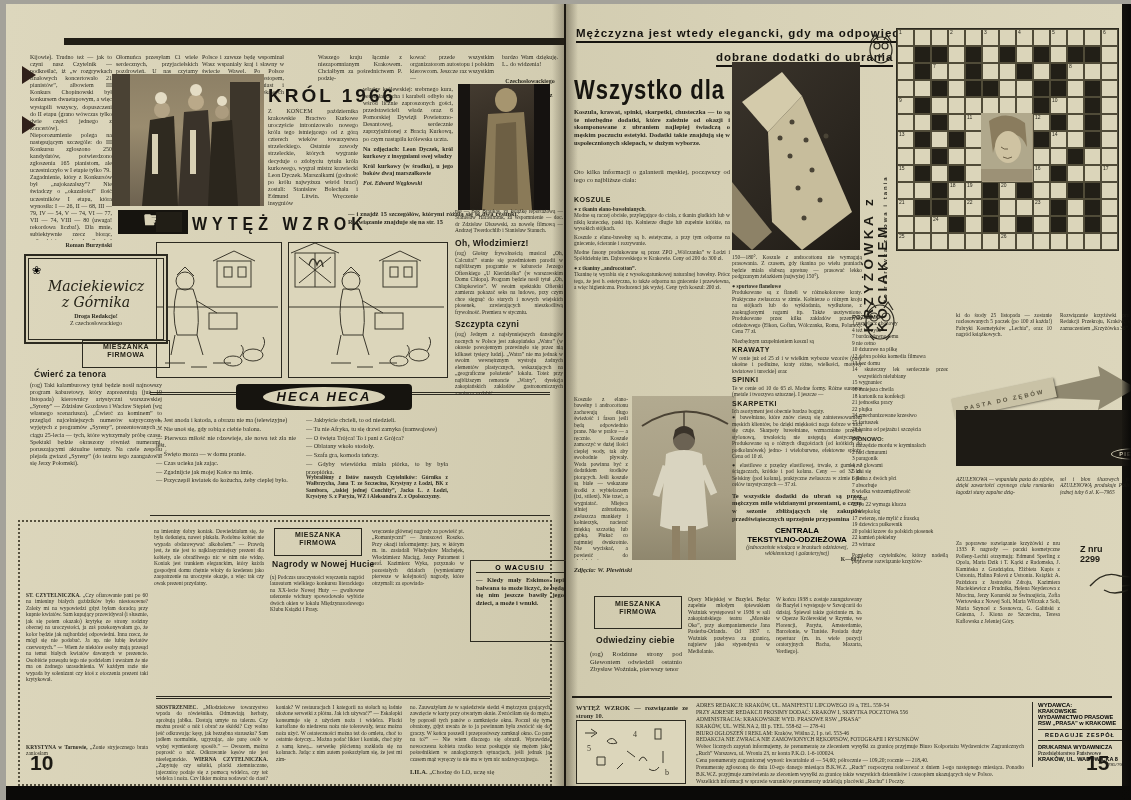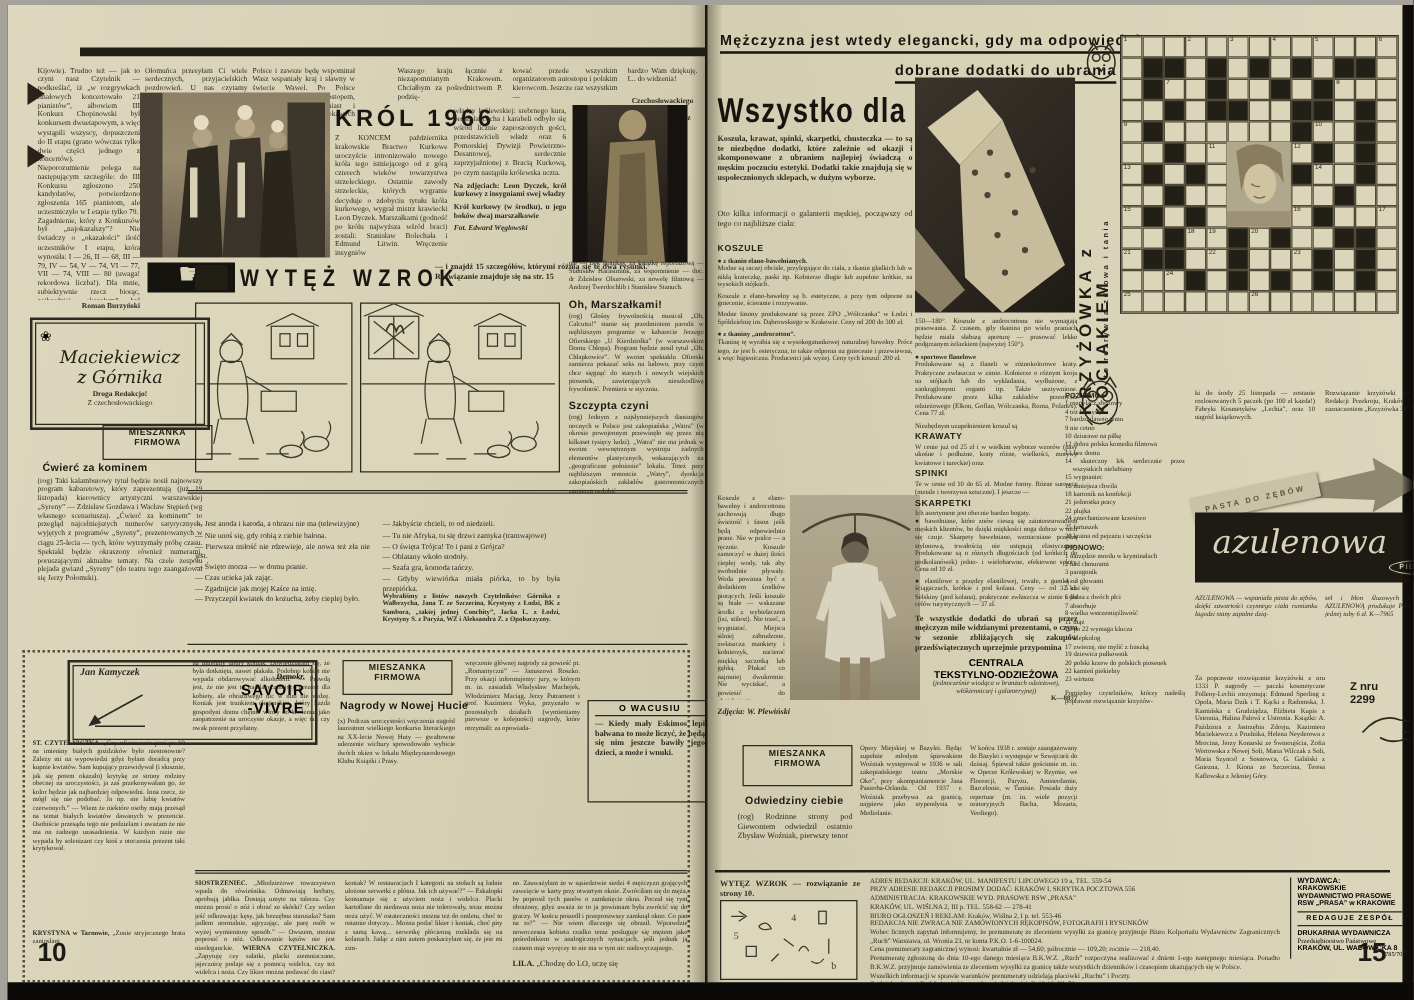--- a/index.html
+++ b/index.html
@@ -158,42 +158,45 @@
           <path d="M138,108 q6,-8 2,-14"></path>
           <ellipse cx="110" cy="118" rx="9" ry="5"></ellipse>
           <path d="M117,114 q6,-7 1,-12"></path>
           <path d="M42,120 h20 M68,124 h16 M90,120 h18"></path>
         </g>
       </svg>
     </div>
 
     <div class="abs" style="left:449px;top:204px;width:108px;height:300px;">
       <div class="tb t5">nie — Bek Braukas, za książkę reportażową — Stanisław Harasimiuk, za wspomnienie — doc. dr Zdzisław Olszewski, za nowelę filmową — Andrzej Twerdochlib i Stanisław Stanuch.</div>
-      <div class="ruhead" style="margin-top:5px;">Oh, Marszałkami!</div>
+      <div class="ruhead" style="margin-top:5px;">Oh, Włodzimierz!</div>
       <div class="tb t5" style="margin-top:2px;">(rog) Głośny frywolnością musical „Oh, Calcutta!” stanie się przedmiotem parodii w najbliższym programie w kabarecie Jerzego Ofierskiego „U Kierdziołka” (w warszawskim Domu Chłopa). Program będzie nosił tytuł „Oh, Chłapkowice”. W swoim spektaklu Ofierski zamierza pokazać seks na ludowo, przy czym chce sięgnąć do starych i nowych wiejskich piosenek, zawierających nieszkodliwą frywolność. Premiera w styczniu.</div>
       <div class="ruhead" style="margin-top:5px;">Szczypta czyni</div>
       <div class="tb t5" style="margin-top:2px;height:96px;">(rog) Jednym z najsłynniejszych dansingów nocnych w Polsce jest zakopiańska „Watra” (w okresie powojennym przewinęło się przez nią kilkaset tysięcy ludzi). „Watra” nie ma jednak w swoim wewnętrznym wystroju żadnych elementów plastycznych, wskazujących na „geograficzne położenie” lokalu. Toteż przy najbliższym remoncie „Watry”, dyrekcja zakopiańskich zakładów gastronomicznych zamierza ozdobić</div>
     </div>
 
     <div class="abs frame2" style="left:18px;top:250px;width:128px;height:78px;padding:4px 6px;">
       <span style="font-size:11px;">❀</span>
       <div class="script ctr">Maciekiewicz</div>
       <div class="script ctr">z Górnika</div>
       <div class="tb bd ctr" style="margin-top:3px;">Droga Redakcjo!</div>
       <div class="tb ctr">Z  czechosłowackiego</div>
     </div>
 
     <div class="abs frame1 ctr" style="left:76px;top:336px;width:86px;height:24px;padding-top:2px;">
       <div class="secthead">MIESZANKA</div>
       <div class="secthead">FIRMOWA</div>
     </div>
-    <div class="abs ruhead" style="left:28px;top:366px;">Ćwierć za kominem</div>
+    <div class="abs ruhead" style="left:28px;top:366px;">Ćwierć za tenora</div>
     <div class="abs tb" style="left:24px;top:378px;width:132px;height:136px;">(rog) Taki kalamburowy tytuł będzie nosił najnowszy program kabaretowy, który zaprezentują (już 19 listopada) kierownicy artystyczni warszawskiej „Syreny” — Zdzisław Gozdawa i Wacław Stępień (wg własnego scenariusza). „Ćwierć za kominem” to przegląd najcelniejszych numerów satyrycznych, wyjętych z programów „Syreny”, prezentowanych w ciągu 25-lecia — tych, które wytrzymały próbę czasu. Spektakl będzie okraszony również numerami, poruszającymi aktualne tematy. Na czele zespołu plejada gwiazd „Syreny” (do teatru tego zaangażował się Jerzy Połomski).</div>
 
     <div class="abs" style="left:144px;top:388px;width:400px;height:120px;border-top:3px double #2c2a20;border-bottom:1px solid #2c2a20;"></div>
+    <div class="abs heca-band" style="left:230px;top:380px;width:176px;height:26px;">
+      <span class="heca-pill">HECA HECA</span>
+    </div>
     <div class="abs" style="left:150px;top:412px;width:140px;">
         <div class="joke">— Jest anoda i katoda, a obrazu nie ma (telewizyjne)</div>
         <div class="joke">— Nie unoś się, gdy robią z ciebie balona.</div>
         <div class="joke">— Pierwsza miłość nie rdzewieje, ale nowa też zła nie jest.</div>
         <div class="joke">— Święto morza — w domu pranie.</div>
         <div class="joke">— Czas ucieka jak zając.</div>
         <div class="joke">— Zgadnijcie jak mojej Kaśce na imię.</div>
         <div class="joke">— Przyczepił kwiatek do kożucha, żeby cieplej było.</div>
       </div>
     <div class="abs" style="left:300px;top:412px;width:142px;">
@@ -201,35 +204,20 @@
         <div class="joke">— Tu nie Afryka, tu się drzwi zamyka (tramwajowe)</div>
         <div class="joke">— O święta Trójca! To i pani z Grójca?</div>
         <div class="joke">— Oblatany wkoło stodoły.</div>
         <div class="joke">— Szafa gra, komoda tańczy.</div>
         <div class="joke">— Gdyby wiewiórka miała piórka, to by była przepiórka.</div>
       </div>
     <div class="abs tb t5 bd" style="left:300px;top:470px;width:142px;height:36px;">Wybraliśmy z listów naszych Czytelników: Górnika z Wałbrzycha, Jana T. ze Szczecina, Krystyny z Łodzi, BK z Sambora, „takiej jednej Conchity”, Jacka L. z Łodzi, Krystyny S. z Paryża, WZ i Aleksandra Z. z Opolszczyzny.</div>
 
     <div class="abs stamp" style="left:12px;top:516px;width:530px;height:262px;"></div>
 
-    <div class="abs frame2" style="left:48px;top:524px;width:180px;height:58px;padding:3px 8px;">
-      <div class="it bd" style="font-size:8px;color:#2c2a20;">Jan Kamyczek</div>
-      <svg class="abs" style="left:14px;top:22px;" width="52" height="30">
-        <g stroke="#2c2a20" fill="none" stroke-width="1.3">
-          <path d="M4,26 L44,4"></path>
-          <path d="M2,28 l8,-2 -4,-5 z" fill="#2c2a20"></path>
-          <path d="M6,29 h40"></path>
-        </g>
-      </svg>
-      <div style="position:absolute;right:8px;top:8px;text-align:right;">
-        <div class="bd it" style="font-size:6.5px;">Demokr.</div>
-        <div class="sans bd" style="font-size:12px;letter-spacing:1px;">SAVOIR</div>
-        <div class="sans bd" style="font-size:12px;letter-spacing:1px;">-VIVRE</div>
-      </div>
-    </div>
 
     <div class="abs tb t5" style="left:20px;top:588px;width:122px;height:150px;">
       <b>ST. CZYTELNICZKA.</b>
       <span>„Czy ofiarowanie pani po 60 na imieniny białych goździków było niestosowne? Zależy mi na wypowiedzi gdyż byłam doradcą przy kupnie kwiatów. Sam kupujący przewidywał (i słusznie, jak się potem okazało) krytykę ze strony rodziny obecnej na uroczystości, ja zaś przekonywałam go, że kolor będzie jak najbardziej odpowiedni. Inna rzecz, że mógł się nie podobać. Ja np. nie lubię kwiatów czerwonych.” — Wiem że niektóre osoby mają przesąd na temat białych kwiatów dawanych w prezencie. Osobiście przesądu tego nie podzielam i uważam że nie ma on żadnego uzasadnienia. W każdym razie nie wypada by solenizant czy ktoś z otoczenia prezent taki krytykował.</span>
     </div>
     <div class="abs tb t5" style="left:20px;top:740px;width:122px;height:20px;">
       <b>KRYSTYNA w Tarnowie,</b>
       <span>„Żonie stryjecznego brata zaniosłam</span>
     </div>
     <div class="abs tb t5" style="left:148px;top:524px;width:110px;height:168px;">na imieniny dobry koniak. Dowiedziałam się, że była dotknięta, nawet płakała. Podobno kobiet nie wypada obdarowywać alkoholem.” — Prawdą jest, że nie jest to najklasyczniejszy prezent dla kobiety, ale obraźliwego nic w nim nie widzę. Koniak jest trunkiem eleganckim, który każda gospodyni domu chętnie włoży do kredensu jako zaopatrzenie na uroczyste okazje, a więc tak czy owak prezent przydatny.</div>
@@ -648,21 +636,20 @@
 
     <div class="abs" style="left:386px;top:362px;width:226px;height:104px;">
       <svg class="abs" style="left:96px;top:0;" width="90" height="52">
         <polygon points="0,22 52,10 50,0 88,22 50,44 52,34 0,32" fill="#8f8870"></polygon>
       </svg>
 
       <div class="abs" style="left:0;top:22px;width:104px;height:20px;background:#c9c2a6;transform:rotate(-12deg);text-align:center;box-shadow:1px 1px 2px rgba(20,18,12,.5);">
         <span class="sans bd" style="font-size:6px;letter-spacing:2px;color:#5a5440;line-height:20px;">PASTA DO ZĘBÓW</span>
       </div>
       <div class="abs" style="left:4px;top:44px;width:216px;height:56px;background:#1e1b15;">
-        <span class="script" style="position:absolute;left:14px;top:10px;font-size:26px;color:#d8d2ba;">azulenowa</span>
         <span style="position:absolute;right:8px;bottom:6px;border:1px solid #d8d2ba;border-radius:50%;padding:2px 7px;font:bold 6px/1 'Liberation Sans',sans-serif;letter-spacing:1px;color:#d8d2ba;">PIENIĄCA</span>
       </div>
     </div>
     <div class="abs tb t5 it" style="left:390px;top:472px;width:98px;height:56px;">AZULENOWA — wspaniała pasta do zębów, dzięki zawartości czynnego ciała rumianku łagodzi stany zapalne dzią-</div>
     <div class="abs tb t5 it" style="left:494px;top:472px;width:116px;height:56px;">seł i błon śluzowych jamy ustnej. Pastę AZULENOWĄ produkuje Pollena — Lechia. Cena jednej tuby 6 zł. K—7965</div>
 
     <div class="abs tb t5" style="left:390px;top:536px;width:104px;height:246px;">Za poprawne rozwiązanie krzyżówki z nru 1333 P. nagrody — paczki kosmetyczne Polleny-Lechii otrzymują: Edmund Sperling z Opola, Maria Dzik i T. Kącki z Radomska, J. Kamińska z Grudziądza, Elżbieta Kupis z Ustronia, Halina Palová z Ustronia. Książki: A. Paździora z Jastrzębia Zdroju, Kazimiera Maciekiewicz z Prudnika, Helena Neyderowa z Mrocina, Jerzy Konarski ze Świnoujścia, Zofia Wertowska z Nowej Soli, Maria Wilczak z Soli, Maria Szyncel z Sosnowca, G. Galiński z Gniezna, J. Kiona ze Szczecina, Teresa Kaflowska z Jeleniej Góry.</div>
     <div class="abs sans bd" style="left:514px;top:540px;font-size:9px;color:#1d1b14;">Z nru 2299</div>
     <svg class="abs" style="left:520px;top:556px;" width="66" height="40">
       <g stroke="#2c2a20" fill="none" stroke-width="1.4">

